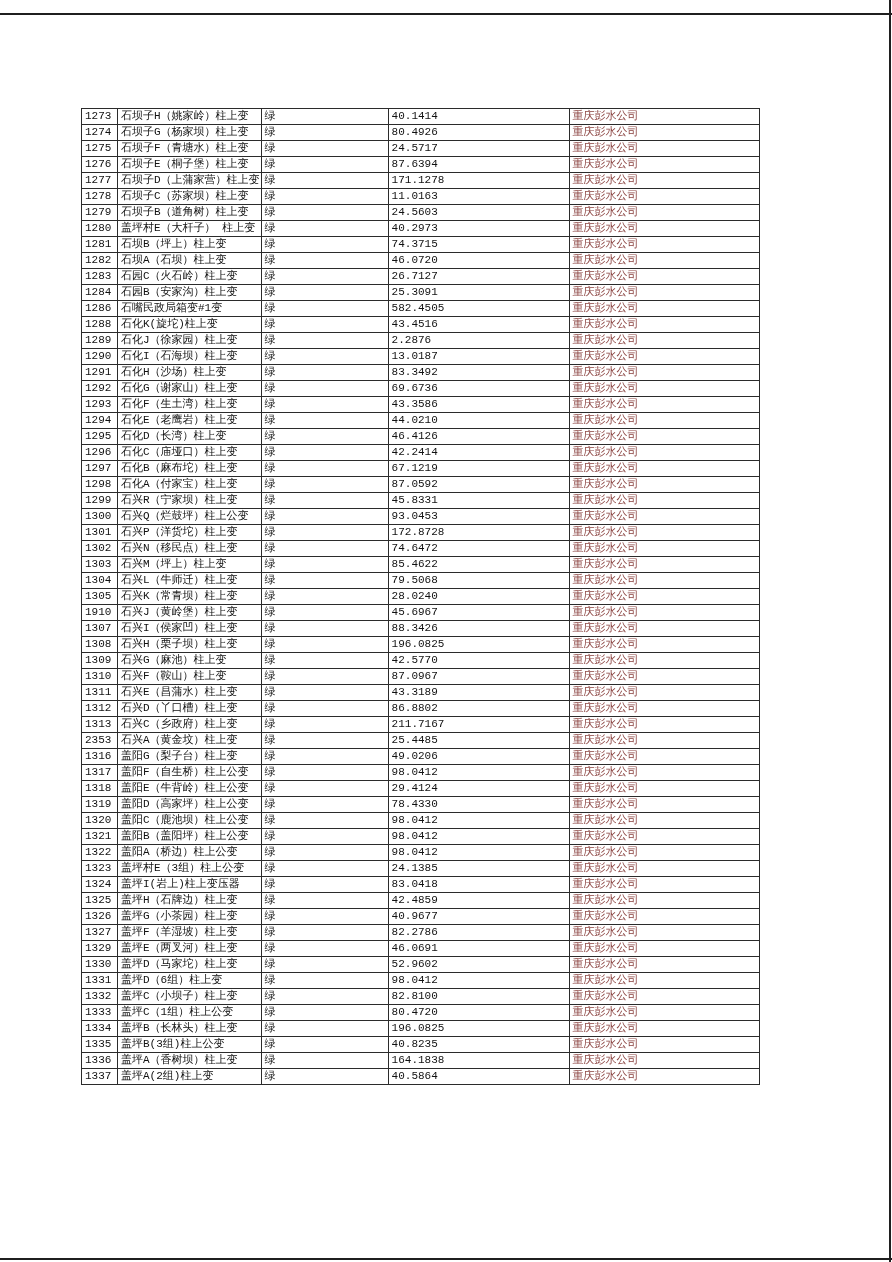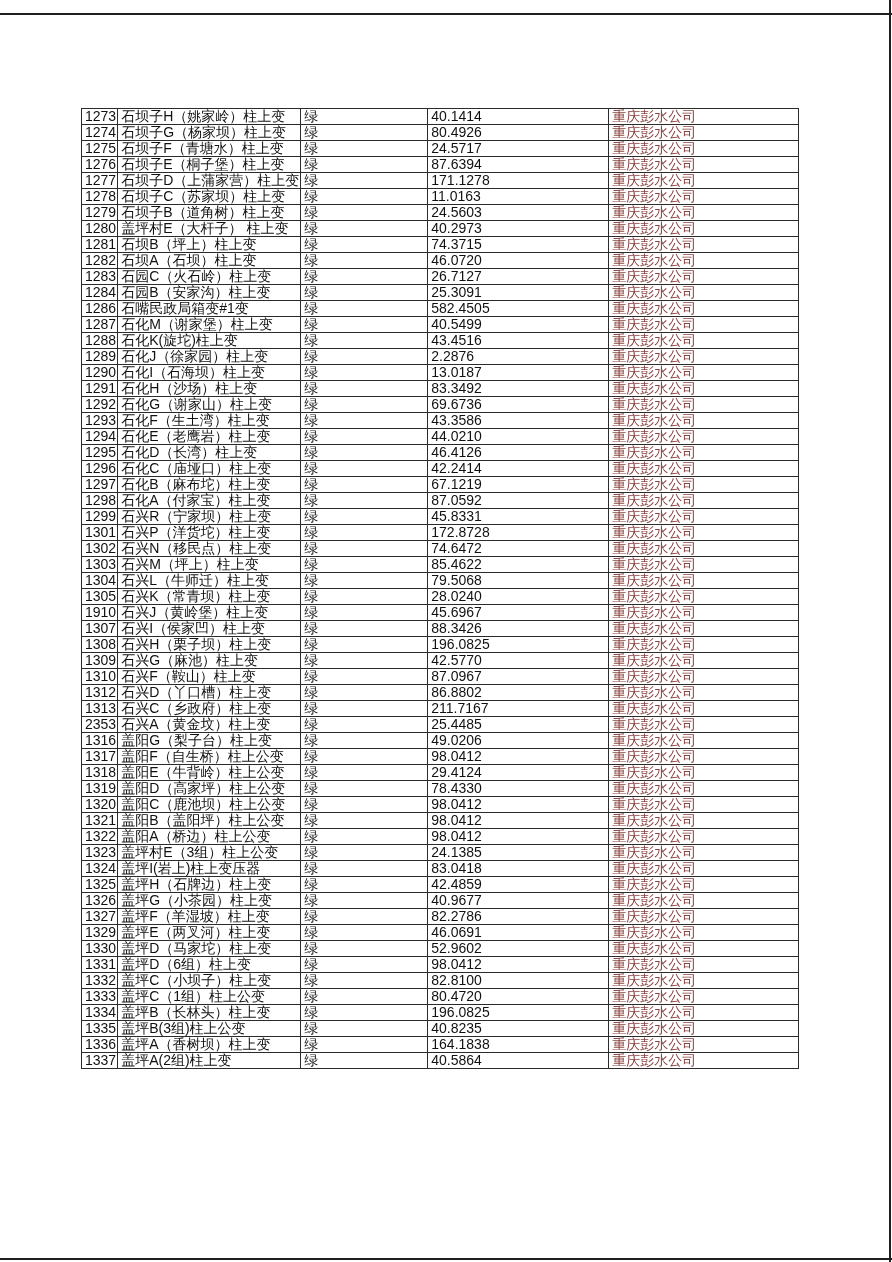--- a/index.html
+++ b/index.html
@@ -19,22 +19,23 @@
   .frame-top    { left: 0; top: 13px;  width: 892px; height: 2px; }
   .frame-right  { left: 889px; top: 0; width: 2px;  height: 1262px; }
   .frame-bottom { left: 0; top: 1258px; width: 892px; height: 2px; }
 
   table.grid {
     position: absolute;
     left: 81px;
     top: 108px;
     border-collapse: collapse;
     table-layout: fixed;
-    font-size: 14px;
+    font-size: 11px;
     color: #111111;
+    font-family: Liberation Mono, monospace;
   }
   table.grid td {
     border: 1px solid #2b2b2b;
     height: 15px;
     line-height: 15px;
     padding: 0 1px 0 3px;
     white-space: nowrap;
     overflow: hidden;
     vertical-align: middle;
   }
@@ -146,27 +147,20 @@
           <td class="col-company">重庆彭水公司</td>
         </tr>
         <tr>
           <td class="col-no">1286</td>
           <td class="col-name">石嘴民政局箱变#1变</td>
           <td class="col-status">绿</td>
           <td class="col-value">582.4505</td>
           <td class="col-company">重庆彭水公司</td>
         </tr>
         <tr>
-          <td class="col-no">1287</td>
-          <td class="col-name">石化M（谢家堡）柱上变</td>
-          <td class="col-status">绿</td>
-          <td class="col-value">40.5499</td>
-          <td class="col-company">重庆彭水公司</td>
-        </tr>
-        <tr>
           <td class="col-no">1288</td>
           <td class="col-name">石化K(旋坨)柱上变</td>
           <td class="col-status">绿</td>
           <td class="col-value">43.4516</td>
           <td class="col-company">重庆彭水公司</td>
         </tr>
         <tr>
           <td class="col-no">1289</td>
           <td class="col-name">石化J（徐家园）柱上变</td>
           <td class="col-status">绿</td>
@@ -237,20 +231,27 @@
           <td class="col-company">重庆彭水公司</td>
         </tr>
         <tr>
           <td class="col-no">1299</td>
           <td class="col-name">石兴R（宁家坝）柱上变</td>
           <td class="col-status">绿</td>
           <td class="col-value">45.8331</td>
           <td class="col-company">重庆彭水公司</td>
         </tr>
         <tr>
+          <td class="col-no">1300</td>
+          <td class="col-name">石兴Q（烂鼓坪）柱上公变</td>
+          <td class="col-status">绿</td>
+          <td class="col-value">93.0453</td>
+          <td class="col-company">重庆彭水公司</td>
+        </tr>
+        <tr>
           <td class="col-no">1301</td>
           <td class="col-name">石兴P（洋货坨）柱上变</td>
           <td class="col-status">绿</td>
           <td class="col-value">172.8728</td>
           <td class="col-company">重庆彭水公司</td>
         </tr>
         <tr>
           <td class="col-no">1302</td>
           <td class="col-name">石兴N（移民点）柱上变</td>
           <td class="col-status">绿</td>
@@ -304,20 +305,27 @@
           <td class="col-name">石兴G（麻池）柱上变</td>
           <td class="col-status">绿</td>
           <td class="col-value">42.5770</td>
           <td class="col-company">重庆彭水公司</td>
         </tr>
         <tr>
           <td class="col-no">1310</td>
           <td class="col-name">石兴F（鞍山）柱上变</td>
           <td class="col-status">绿</td>
           <td class="col-value">87.0967</td>
+          <td class="col-company">重庆彭水公司</td>
+        </tr>
+        <tr>
+          <td class="col-no">1311</td>
+          <td class="col-name">石兴E（昌蒲水）柱上变</td>
+          <td class="col-status">绿</td>
+          <td class="col-value">43.3189</td>
           <td class="col-company">重庆彭水公司</td>
         </tr>
         <tr>
           <td class="col-no">1312</td>
           <td class="col-name">石兴D（丫口槽）柱上变</td>
           <td class="col-status">绿</td>
           <td class="col-value">86.8802</td>
           <td class="col-company">重庆彭水公司</td>
         </tr>
         <tr>

